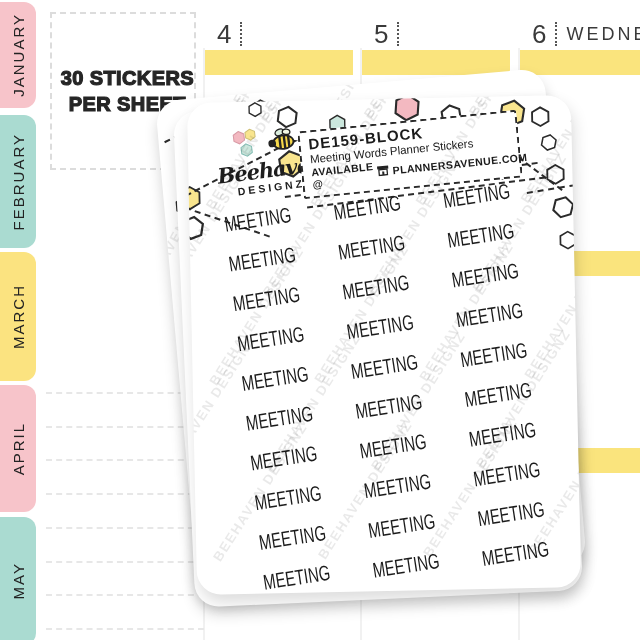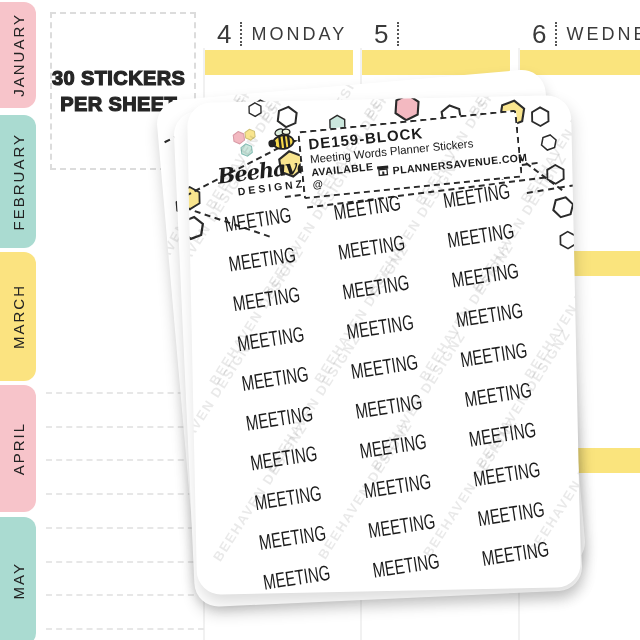--- a/index.html
+++ b/index.html
@@ -7,21 +7,21 @@
           font-family:"Liberation Sans",sans-serif;}
 
   
   .month-tab{position:absolute;left:0;width:36px;border-radius:0 12px 12px 0;
              display:flex;align-items:center;justify-content:center;}
   .month-tab span{writing-mode:vertical-rl;transform:rotate(180deg);
                   font-size:15px;letter-spacing:2px;color:#222;font-weight:500;}
 
   .note-box{position:absolute;left:50px;top:12px;width:146px;height:158px;
             border:2px dashed #dcdcdc;box-sizing:border-box;
-            display:flex;align-items:center;justify-content:flex-start;text-align:center;}
+            display:flex;align-items:center;justify-content:flex-end;text-align:center;}
   .note-box .big{font-size:20px;font-weight:700;color:#262626;line-height:1.32;
                  letter-spacing:.4px;-webkit-text-stroke:1.2px #262626;}
 
   .day-col{position:absolute;top:18px;height:60px;}
   .day-head{display:flex;align-items:center;gap:9px;height:32px;padding-left:12px;}
   .day-num{font-size:26px;color:#3a3a3a;}
   .day-sep{height:24px;border-left:2px dotted #555;}
   .day-name{font-size:18px;letter-spacing:3px;color:#3a3a3a;white-space:nowrap;}
   .day-bar{position:absolute;top:32px;left:0;height:25px;background:var(--highlight);}
 
@@ -109,21 +109,20 @@
       <div>30 STICKERS</div>
       <div>PER SHEET</div>
     </div>
   </div>
 
   <div id="days">
       <div class="day-col" style="left: 205px; width: 148px;">
         <div class="day-head">
           <span class="day-num">4</span>
           <span class="day-sep"></span>
-          <span class="day-name">MONDAY</span>
         </div>
         <div class="day-bar" style="width: 148px;"></div>
       </div>
       <div class="day-col" style="left: 362px; width: 148px;">
         <div class="day-head">
           <span class="day-num">5</span>
           <span class="day-sep"></span>
         </div>
         <div class="day-bar" style="width: 148px;"></div>
       </div>

